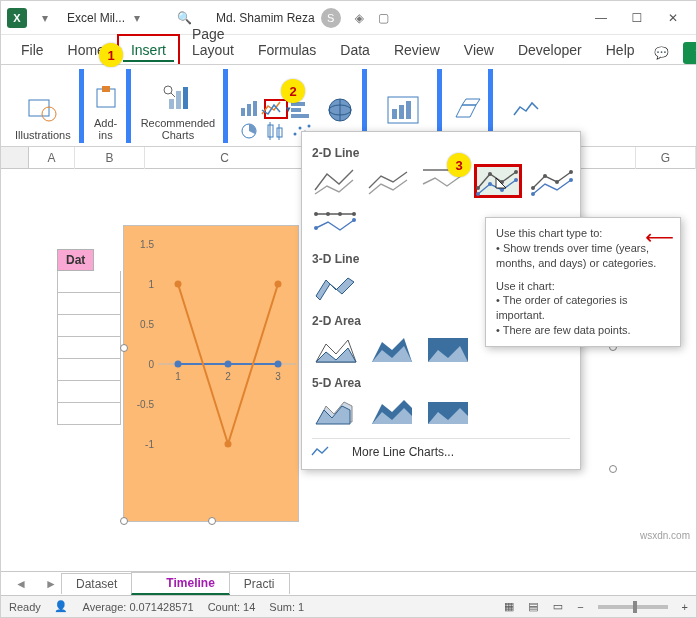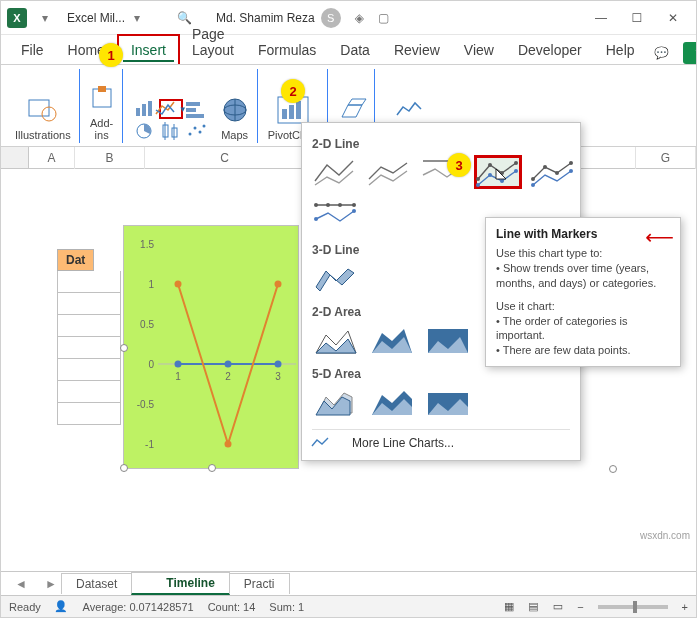--- a/index.html
+++ b/index.html
@@ -13,49 +13,49 @@
   .avatar { display:inline-flex; width:20px;height:20px;border-radius:50%;background:#b8b8b8;color:#fff;align-items:center;justify-content:center;font-size:11px;margin-left:6px;}
   .winbtns { margin-left:auto; display:flex; gap:2px;}
   .winbtn { width:34px; height:28px; display:flex; align-items:center; justify-content:center; color:#555;}
   .close { background:#fff;}
   .tabs { display:flex; align-items:flex-end; height:30px; padding-left:8px; border-bottom:1px solid #d0d0d0;}
   .tab { padding:6px 12px; font-size:14px; color:#444;}
   .tab.active { color:#0e6b3f; border:2px solid #d00000; border-bottom:none; position:relative;}
   .tab.active::after { content:""; position:absolute; left:4px; right:4px; bottom:2px; height:2px; background:#0e6b3f;}
   .annot { position:absolute; width:24px;height:24px;border-radius:50%;background:#ffe600;color:#c00000;display:flex;align-items:center;justify-content:center;font-weight:bold;font-size:13px;box-shadow:0 0 2px rgba(0,0,0,.3);}
   .ribbon { display:flex; align-items:flex-start; height:82px; background:#fff; border-bottom:1px solid #d0d0d0; padding:4px 6px; gap:2px;}
-  .group { display:flex; flex-direction:column; align-items:center; justify-content:flex-end; padding:2px 8px; height:74px; border-right:1px solid #3b82f6;}
+  .group { display:flex; flex-direction:column; align-items:center; justify-content:flex-end; padding:2px 8px; height:74px; border-right:5px solid #3b82f6;}
   .group .glyph { height:38px; display:flex; align-items:center; justify-content:center; color:#2a6099;}
   .group .lbl { font-size:11px; color:#444; text-align:center; line-height:1.1;}
   .mini-grid { display:grid; grid-template-columns:repeat(3,24px); grid-auto-rows:20px; gap:2px;}
   .mini { display:flex; align-items:center; justify-content:center; color:#2a6099;}
   .mini svg { width:22px; height:18px;}
   .line-dd { border:2px solid #d00000; padding:1px 3px;}
   .rows { position:absolute; left:0; top:170px; width:28px;}
   .rowh { height:26px; border:1px solid #d0d0d0; border-top:none; background:#f0f0f0; display:flex; align-items:center; justify-content:center; font-size:12px; color:#555;}
   .sheet-body { position:relative; height:396px; background:#fff;}
   .cell-title { position:absolute; left:56px; top:30px; background:#3b6fa0; color:#fff; padding:4px 10px; font-weight:600; font-size:13px; width:240px; overflow:hidden; white-space:nowrap;}
-  .cell-header { position:absolute; left:56px; top:80px; background:#fdba74; padding:3px 8px; font-weight:600; border:1px solid #b2b2b2; font-size:12px;}
+  .cell-header { position:absolute; left:56px; top:80px; background:#f9a8d4; padding:3px 8px; font-weight:600; border:1px solid #b2b2b2; font-size:12px;}
   .tbl { position:absolute; left:56px; top:102px; width:64px;}
   .tcell { height:22px; border:1px solid #c0c0c0; border-top:none;}
-  .chartbox { position:absolute; left:122px; top:56px; width:176px; height:244px; border:1px solid #c0c0c0; background:#bef264;text-align:right;}
+  .chartbox { position:absolute; left:122px; top:56px; width:176px; height:297px; border:1px solid #c0c0c0; background:#fdba74;text-align:right;}
   .chandle { position:absolute; width:8px;height:8px;border:1px solid #888;background:#fff;border-radius:50%;}
-  .dropdown { position:absolute; left:300px; top:121px; width:280px; background:#fff; border:1px solid #c4c4c4; box-shadow:2px 2px 8px rgba(0,0,0,.25); padding:8px 10px 10px;}
+  .dropdown { position:absolute; left:300px; top:130px; width:280px; background:#fff; border:1px solid #c4c4c4; box-shadow:2px 2px 8px rgba(0,0,0,.25); padding:8px 10px 10px;}
   .dd-sec { font-weight:600; font-size:12px; color:#555; margin:6px 0 4px;}
   .dd-row { display:flex; gap:8px; margin:4px 0 10px;}
   .thumb { width:48px; height:34px; border:1px solid transparent; display:flex; align-items:center; justify-content:center;}
   .thumb svg { width:44px; height:30px;}
   .thumb.sel { border:3px solid #d00000; background:#e6f0e8;}
   .tooltip { position:absolute; left:586px; top:218px; width:186px; background:#fff; border:1px solid #c4c4c4; box-shadow:2px 2px 8px rgba(0,0,0,.25); padding:8px 10px; font-size:11px; color:#444; line-height:1.35;}
   .tooltip h4 { margin:0 0 4px; font-size:12px; color:#222;}
   .redarrow { color:#d00000; font-size:20px; position:absolute; right:6px; top:6px;}
   .more { display:flex; align-items:center; gap:22px; font-size:12px; color:#333; margin-top:4px; padding-top:6px; border-top:1px solid #e0e0e0;}
   .tabsheet { position:absolute; left:0; bottom:22px; right:0; height:24px; display:flex; align-items:center; background:#fff; border-top:1px solid #c8c8c8;}
   .sheettab { padding:3px 14px; border:1px solid #c8c8c8; border-bottom:none; font-size:12px; color:#555; background:#fff; margin-right:-1px;}
-  .sheettab.active { color:#14532d; font-weight:600; border-bottom:2px solid #0e6b3f;padding-left:34px;}
+  .sheettab.active { color:#a21caf; font-weight:600; border-bottom:2px solid #0e6b3f;padding-left:34px;}
   .status { position:absolute; left:0; bottom:0; right:0; height:22px; display:flex; align-items:center; background:#f3f3f3; border-top:1px solid #c8c8c8; font-size:11px; color:#555; padding:0 8px; gap:14px;}
   .status .spacer{flex:1;}
   .slider { width:70px; height:4px; background:#c0c0c0; position:relative;}
   .slider::after{content:"";position:absolute;left:35px;top:-4px;width:4px;height:12px;background:#888;}
   .attrib { position:absolute; right:6px; bottom:24px; font-size:10px; color:#a0a0a0;}
   svg { overflow:visible;}
 
   
   .cols { display:flex; align-items:center; height:22px; border-bottom:1px solid #c8c8c8; background:#fff;}
   .corner{width:28px;height:22px;border-right:1px solid #c8c8c8;border-bottom:1px solid #c8c8c8;background:#f0f0f0;}
@@ -110,20 +110,33 @@
   <div class="group">
     <div class="glyph">
         <svg width="24" height="24">
           <rect x="3" y="3" width="18" height="18" fill="none" stroke="#417fbf"></rect>
           <rect x="8" y="0" width="8" height="6" fill="#e08330"></rect>
         </svg>
       </div>
     <div class="lbl" style="white-space:pre;">Add-
 ins</div>
   </div>
+  <div class="group">
+    <div class="glyph">
+        <svg width="30" height="26">
+          <rect x="6" y="14" width="5" height="10" fill="#9db9d6"></rect>
+          <rect x="13" y="6" width="5" height="18" fill="#9db9d6"></rect>
+          <rect x="20" y="2" width="5" height="22" fill="#417fbf"></rect>
+          <circle cx="5" cy="5" r="4" fill="none" stroke="#666"></circle>
+          <line x1="8" y1="8" x2="12" y2="12" stroke="#666"></line>
+        </svg>
+      </div>
+    <div class="lbl" style="white-space:pre;">Recommended
+Charts</div>
+  </div>
   <div class="group" style="border-right:none;padding-right:2px;">
     <div class="mini-grid">
       <div class="mini">
           <svg>
             <rect x="2" y="8" width="4" height="8" fill="#6f98c7"></rect>
             <rect x="8" y="4" width="4" height="12" fill="#6f98c7"></rect>
             <rect x="14" y="1" width="4" height="15" fill="#6f98c7"></rect>
           </svg>
         </div>
       <div class="mini line-dd">
@@ -395,21 +408,20 @@
     <svg width="18" height="14">
         <polyline points="0,10 5,4 10,8 16,2" fill="none" stroke="#417fbf" stroke-width="1.4"></polyline>
       </svg>
     <span>More Line Charts...</span>
   </div>
 </div>
 <div class="annot" style="left:446px;top:152px;">3</div>
 
 <div class="tooltip" style="left:484px;top:216px;width:196px;">
   <span class="redarrow">⟵</span>
-  <h4>Line with Markers</h4>
   <div>Use this chart type to:</div>
   <div>• Show trends over time (years, months, and days) or categories.</div>
   <div style="height:8px;"></div>
   <div>Use it chart:</div>
   <div>• The order of categories is important.</div>
   <div>• There are few data points.</div>
 </div>
 
 <div class="tabsheet">
   <div style="width:40px;text-align:center;color:#888;">◄</div>

